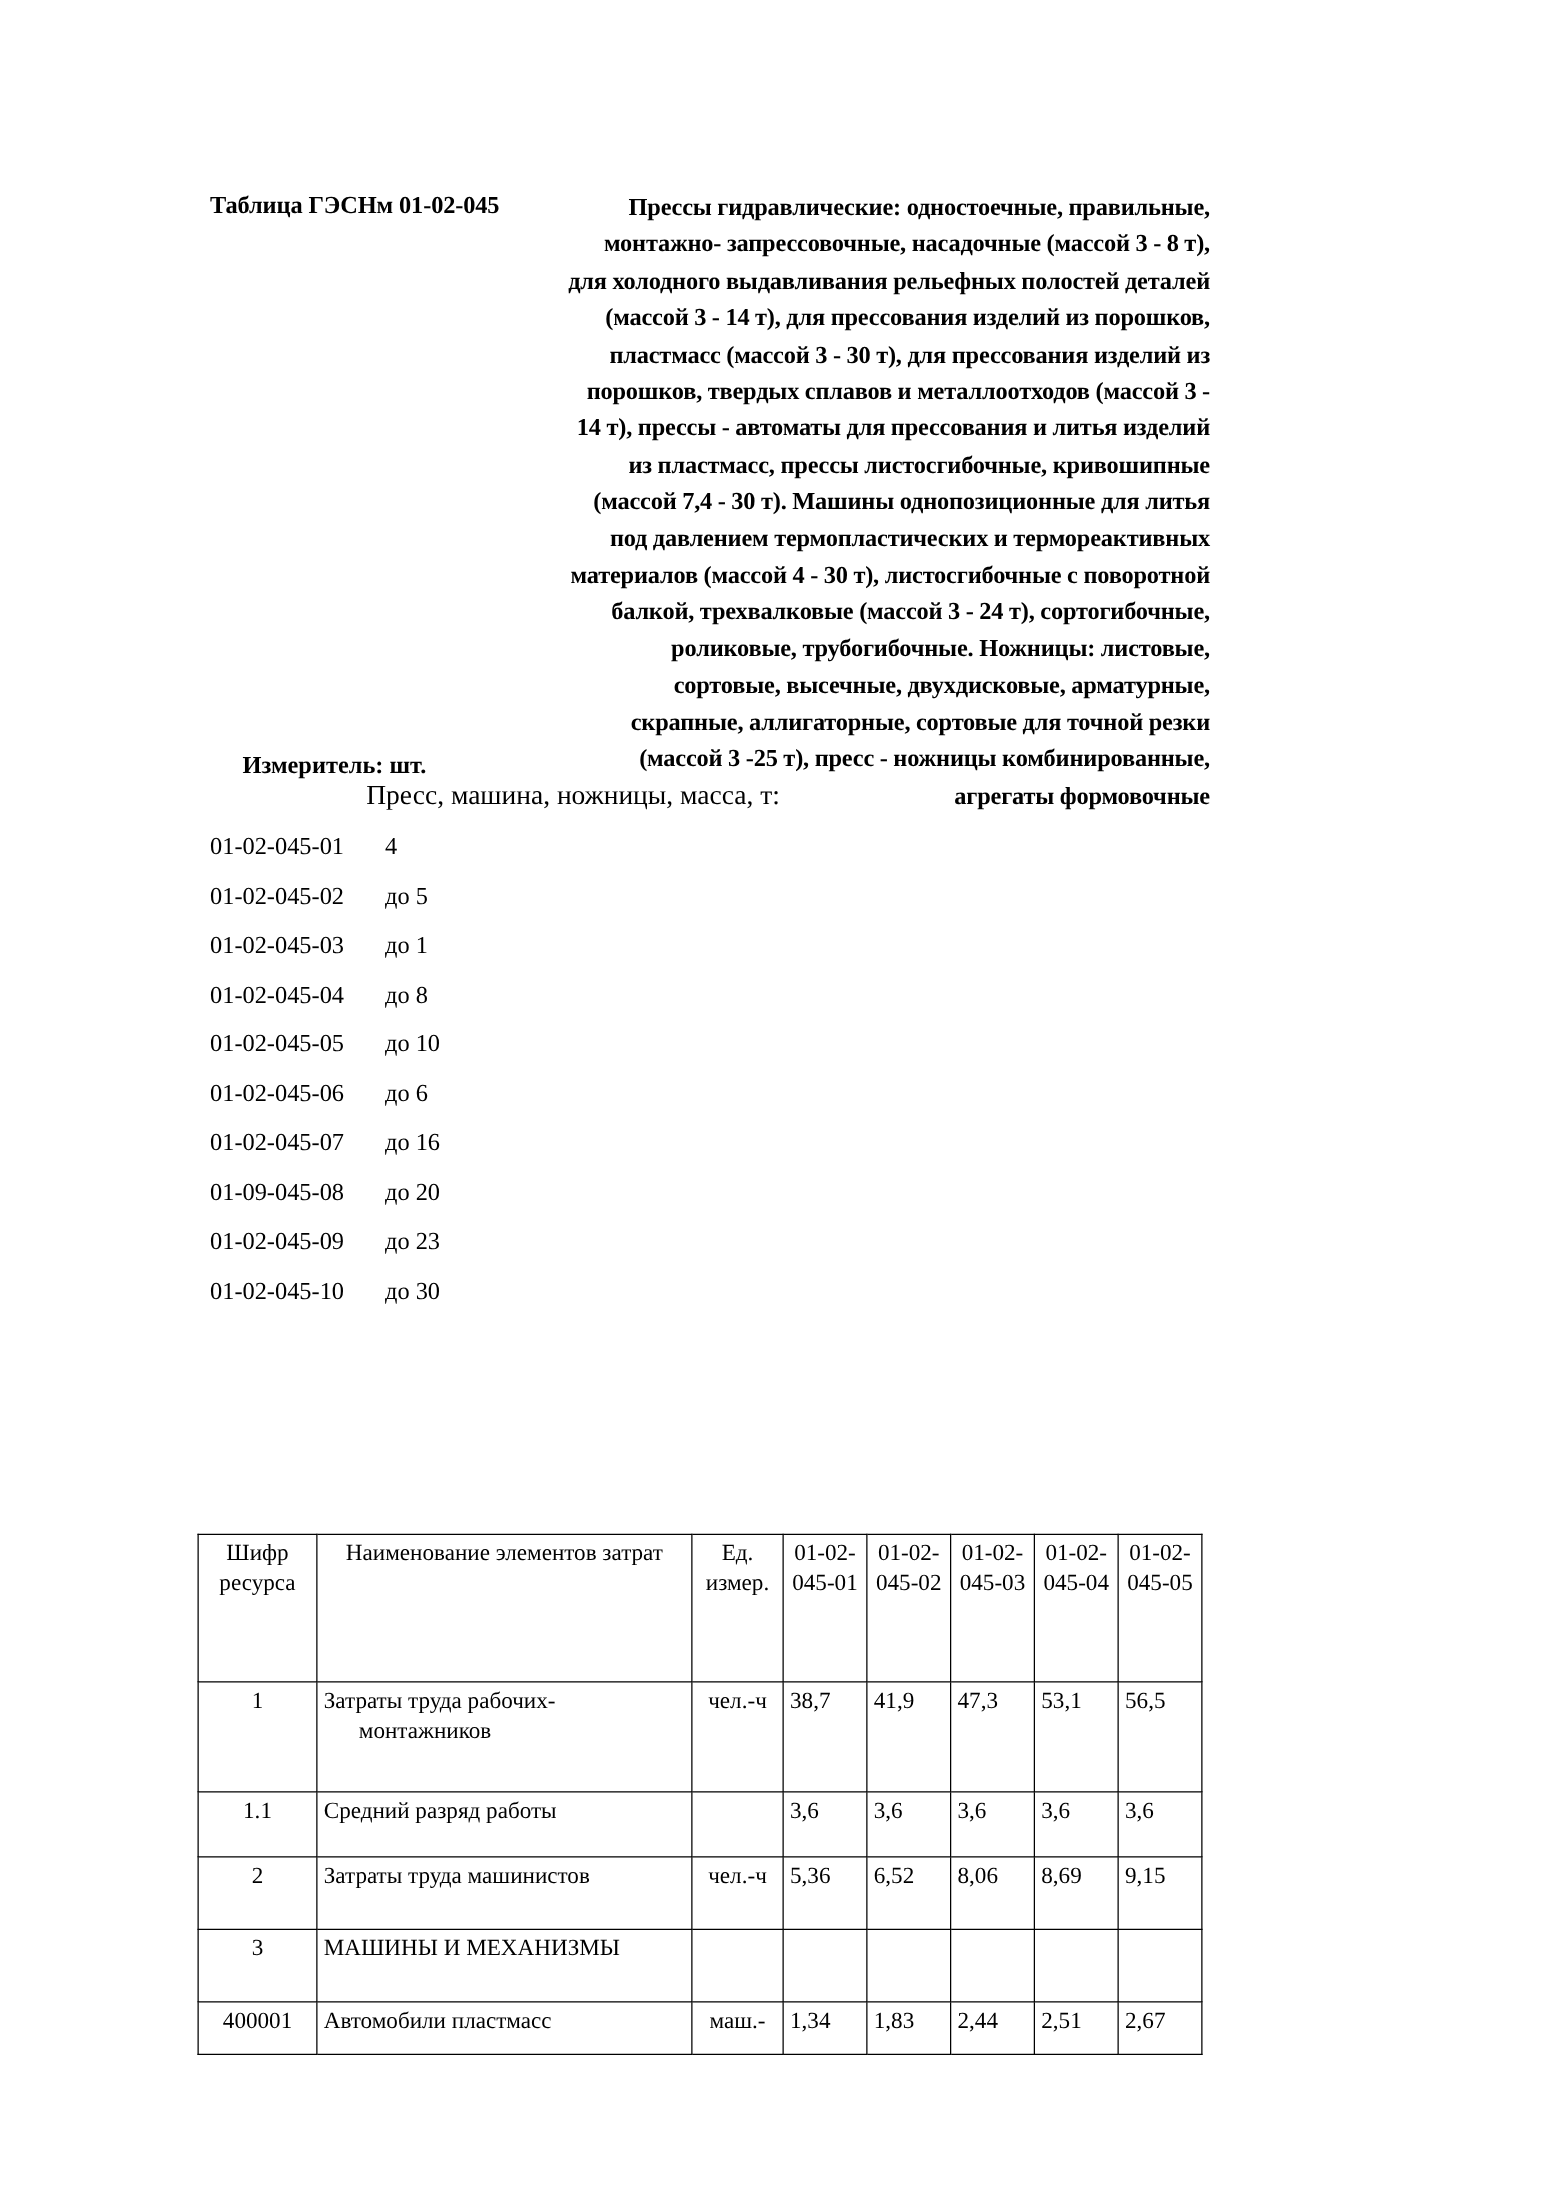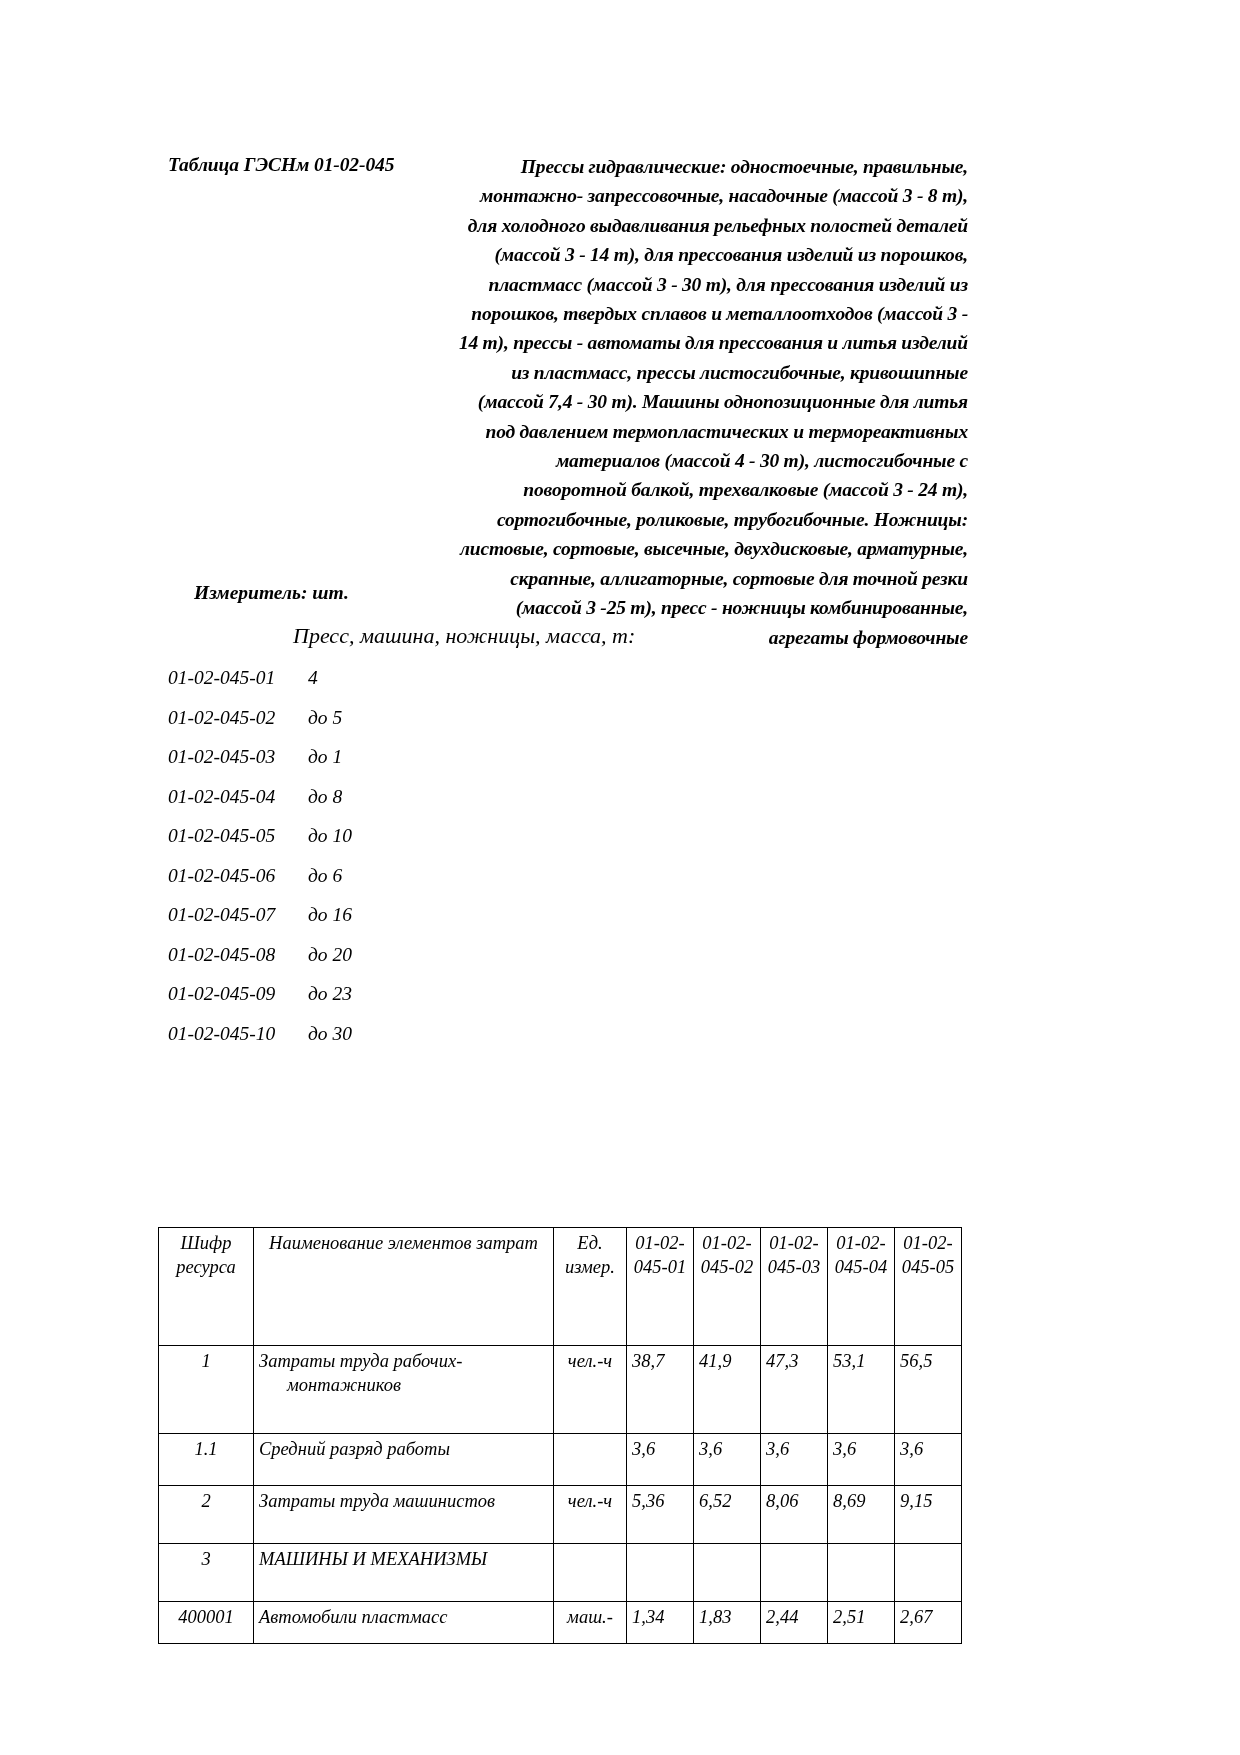--- a/index.html
+++ b/index.html
@@ -13,21 +13,20 @@
     font-family: "Liberation Serif", "DejaVu Serif", serif;
     color: #000000;
     position: relative;
     overflow: hidden;
   }
   .page {
     position: relative;
     width: 1240px;
     height: 1513px;
     box-sizing: border-box;
-    font-style: italic;
   }
 
   
   .head-block {
     position: absolute;
     left: 168px;
     top: 152px;
     width: 800px;
   }
   .head-row {
@@ -47,21 +46,21 @@
     font-size: 19.5px;
     line-height: 29.4px;
     text-align: right;
     letter-spacing: -0.15px;
     word-spacing: -0.2px;
   }
 
   .measure {
     position: absolute;
     left: 194px;
-    top: 580px;
+    top: 600px;
     font-weight: bold;
     font-size: 19.5px;
     line-height: 25px;
   }
 
   
   .list-caption {
     position: absolute;
     left: 293px;
     top: 623px;
@@ -164,21 +163,21 @@
     </div>
     <div class="code-row">
       <div class="code-id">01-02-045-06</div>
       <div class="code-val">до 6</div>
     </div>
     <div class="code-row">
       <div class="code-id">01-02-045-07</div>
       <div class="code-val">до 16</div>
     </div>
     <div class="code-row">
-      <div class="code-id">01-02-045-08</div>
+      <div class="code-id">01-09-045-08</div>
       <div class="code-val">до 20</div>
     </div>
     <div class="code-row">
       <div class="code-id">01-02-045-09</div>
       <div class="code-val">до 23</div>
     </div>
     <div class="code-row">
       <div class="code-id">01-02-045-10</div>
       <div class="code-val">до 30</div>
     </div>

